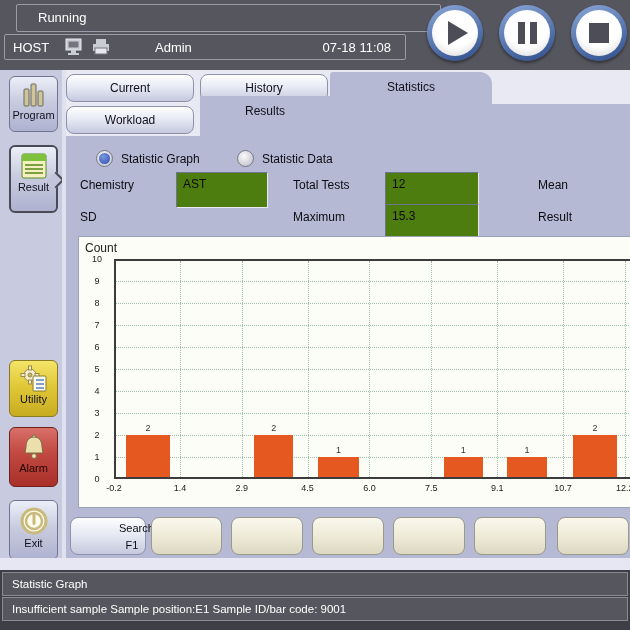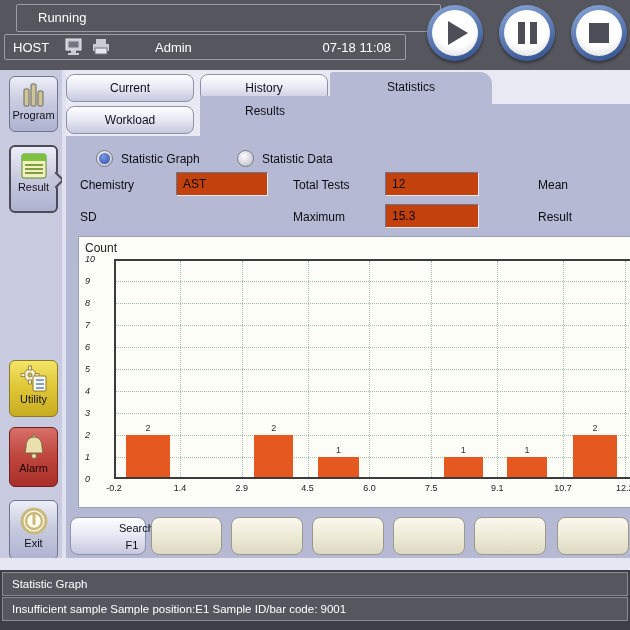--- a/index.html
+++ b/index.html
@@ -47,31 +47,31 @@
     font-size:12px;color:#10101c;text-align:center;line-height:26px;cursor:pointer;box-sizing:border-box;}
   .tab-flat{position:absolute;background:#b6b9d3;font-size:12px;color:#10101c;text-align:center;cursor:pointer;}
   .tab-stat{left:330px;top:72px;width:162px;height:34px;border-top-right-radius:12px;border-top-left-radius:3px;line-height:30px;}
   .tab-results{left:200px;top:96px;width:130px;height:32px;line-height:30px;}
   
   .radio{position:absolute;width:17px;height:17px;border-radius:50%;cursor:pointer;
     background:radial-gradient(circle at 40% 35%,#fbfbfd,#b8b8c2);border:1px solid #787888;box-sizing:border-box;}
   .radio.on::after{content:"";position:absolute;left:2px;top:2px;width:11px;height:11px;border-radius:50%;
     background:radial-gradient(circle at 40% 35%,#7a9ae0,#2a4ab0);}
   .flabel{position:absolute;font-size:12px;color:#0c0c14;}
-  .field{position:absolute;height:24px;background:#c2410c;border-top:1px solid #6f7390;border-left:1px solid #6f7390;
+  .field{position:absolute;height:36px;background:#4d7c0f;border-top:1px solid #6f7390;border-left:1px solid #6f7390;
     border-bottom:1px solid #e8e9f2;border-right:1px solid #e8e9f2;font-size:12px;color:#0c0c14;
     line-height:22px;padding-left:6px;box-sizing:border-box;}
   
   .chart-box{position:absolute;left:78px;top:236px;width:558px;height:272px;background:#fdfdf7;
     border:1px solid #9ca0b5;box-sizing:border-box;}
   .cnt-lbl{position:absolute;left:6px;top:4px;font-size:12px;color:#222;}
   .axis{position:absolute;background:#3c3c3c;}
   .hgrid{position:absolute;border-top:1px dotted #9dbcac;height:0;}
   .vgrid{position:absolute;border-left:1px dotted #9dbcac;width:0;}
-  .ytick{position:absolute;font-size:9px;color:#222;width:24px;text-align:left;font-style:italic;}
+  .ytick{position:absolute;font-size:9px;color:#222;width:24px;text-align:center;}
   .xtick{position:absolute;font-size:9px;color:#222;width:32px;text-align:center;}
   .bar{position:absolute;}
   .bar-val{position:absolute;font-size:9px;color:#333;text-align:center;}
   
   .fkey{position:absolute;top:517px;height:38px;border-radius:8px;cursor:pointer;box-sizing:border-box;
     border:1px solid #99998c;background:linear-gradient(#faf8ee,#efecd9 45%,#dcd8c2);}
   .fkey.search{border-color:#8d92aa;background:linear-gradient(#fdfdff,#e8eaf4 45%,#c6c9de);
     font-size:11px;color:#0c0c14;text-align:center;line-height:17px;padding-top:2px;padding-left:48px;}
   .bottom-light{position:absolute;left:0;top:558px;width:630px;height:12px;background:#e6e7f2;}
   

